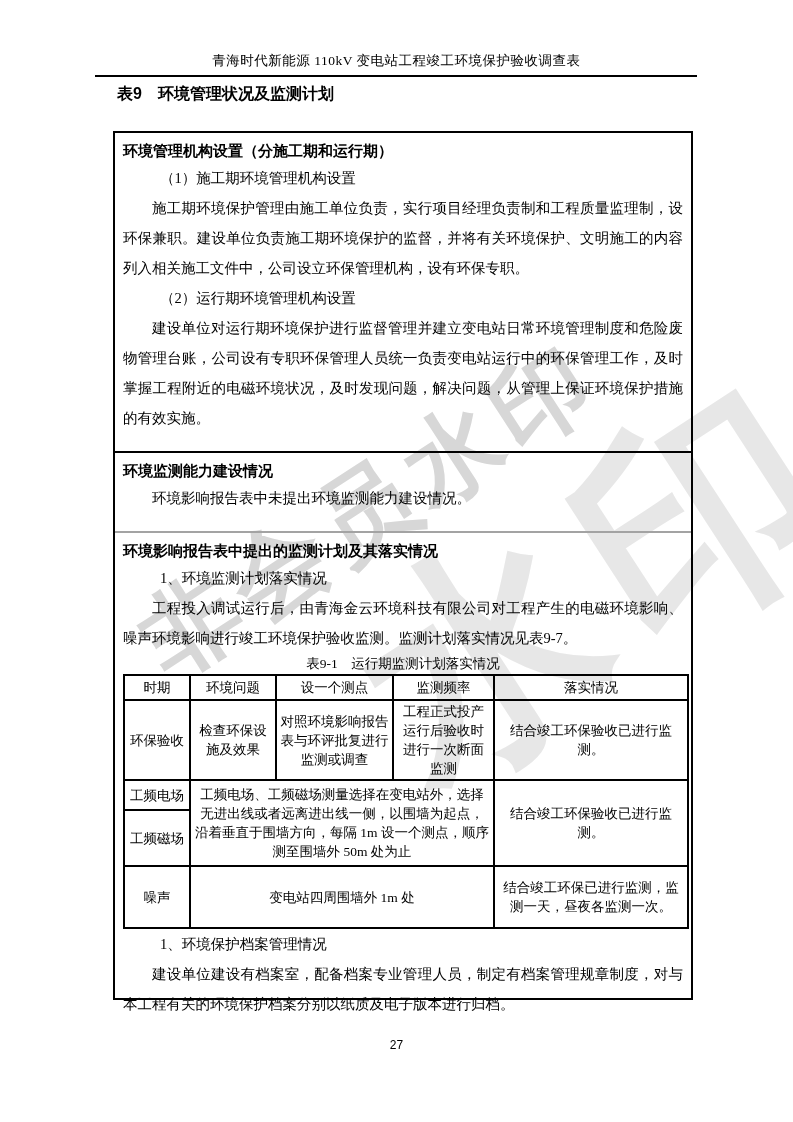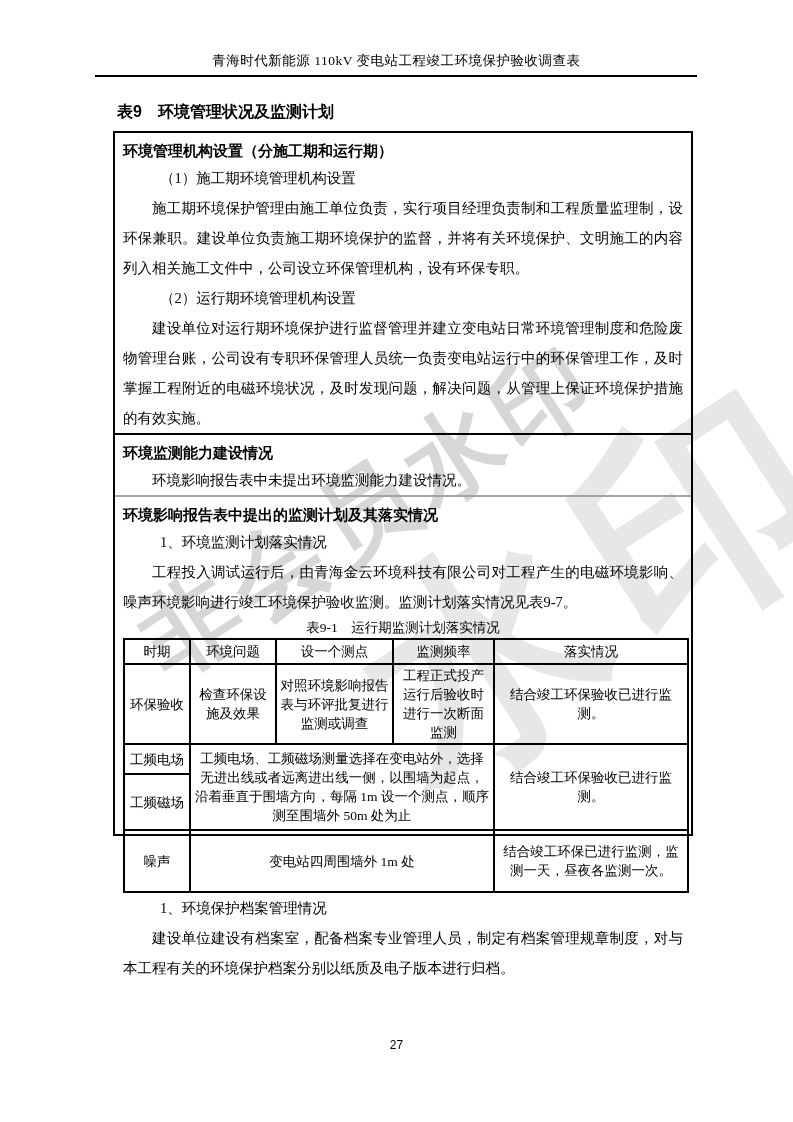--- a/index.html
+++ b/index.html
@@ -47,35 +47,36 @@
     letter-spacing: 0.5px;
   }
   .header-rule {
     position: absolute;
     left: 95px; top: 75px;
     width: 602px;
     border-top: 2px solid #000;
   }
   .doc-title {
     position: absolute;
-    left: 117px; top: 102px;
+    left: 117px; top: 84px;
     margin: 0;
     font-family: "Liberation Sans", sans-serif;
     font-size: 16px;
     font-weight: bold;
     text-align: right;
   }
   .outer-box {
     position: absolute;
     left: 113px; top: 131px;
-    width: 580px; height: 705px;
+    width: 580px; height: 869px;
     border: 2px solid #000;
     box-sizing: border-box;
     display: flex;
     flex-direction: column;
+    gap: 18px;
   }
   .sec { box-sizing: border-box; padding: 0 8px; }
   .sec1 { height: 310px; }
   .sec2 { height: 62px; border-top: 2px solid #000; }
   .sec3 { flex: 1; border-top: 2px solid #a3a3a3; }
   .sec-heading {
     font-family: "Liberation Sans", sans-serif;
     font-size: 15px;
     font-weight: bold;
     line-height: 24px;

